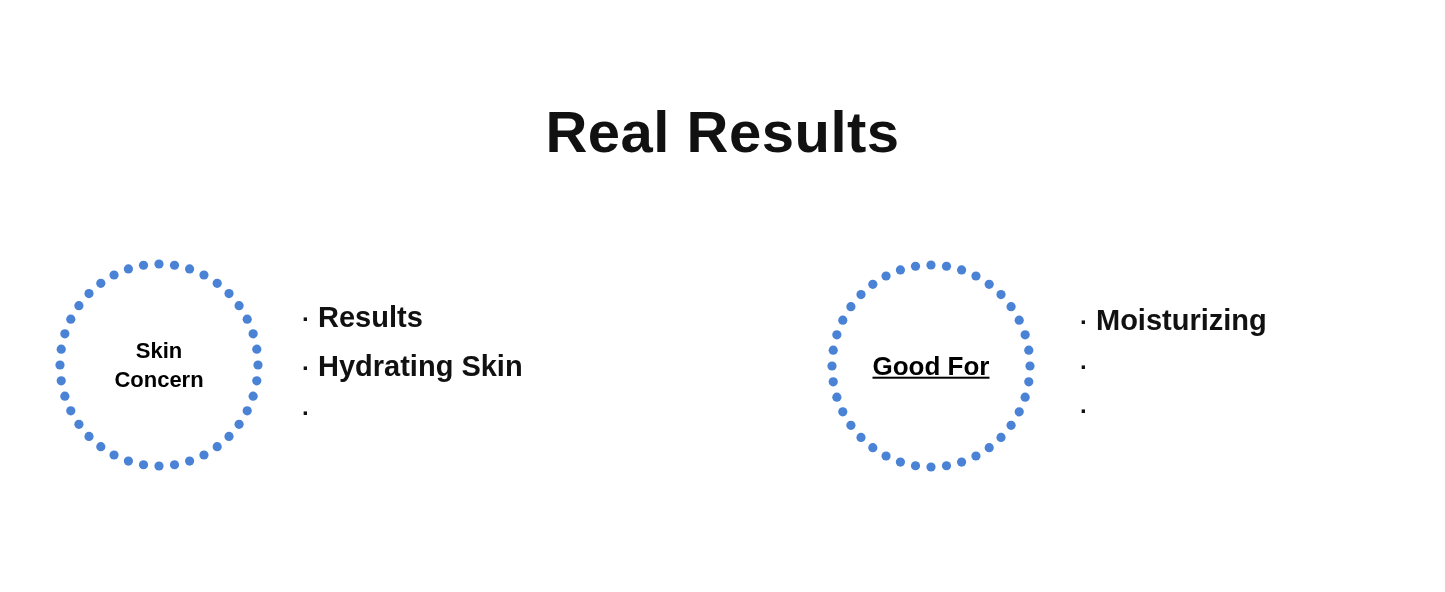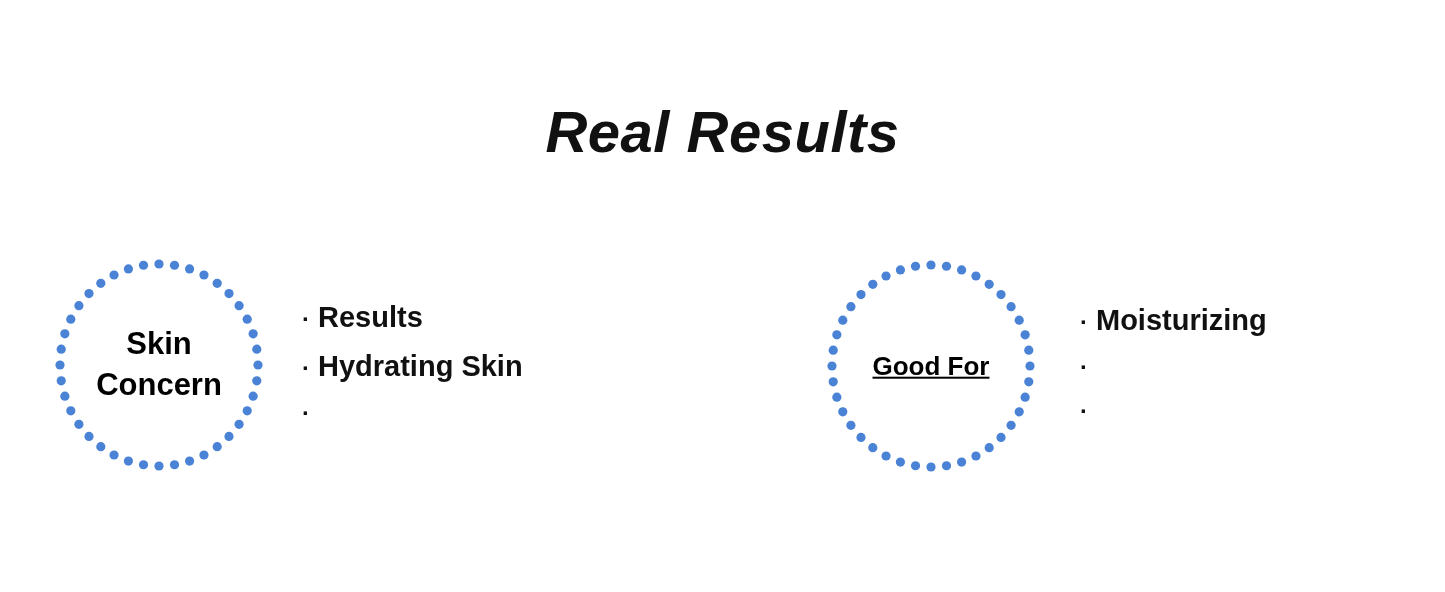--- a/index.html
+++ b/index.html
@@ -26,21 +26,20 @@
     left: 0;
     top: 103px;
     width: 1445px;
     text-align: center;
     font-size: 58px;
     font-weight: 900;
     letter-spacing: 0.5px;
     color: #111111;
     line-height: 1.0;
     white-space: nowrap;
-    font-style: italic;
   }
 
   
   .section {
     position: absolute;
     display: flex;
     align-items: center;
   }
   .section-left  { left: 58px;  top: 262px; }
   .section-right { left: 830px; top: 263px; }
@@ -60,21 +59,21 @@
     height: 206px;
     overflow: visible;
   }
   .circle-label {
     position: absolute;
     left: 50%;
     top: 50%;
     transform: translate(-50%, -50%);
     width: 230px;
     text-align: center;
-    font-size: 31px;
+    font-size: 22px;
     font-weight: 700;
     color: #000000;
     line-height: 1.32;
     white-space: pre-line;
   }
   .circle-label.one-line {
     font-size: 26px;
     line-height: 1.1;
     width: 250px;
     text-decoration: underline;

